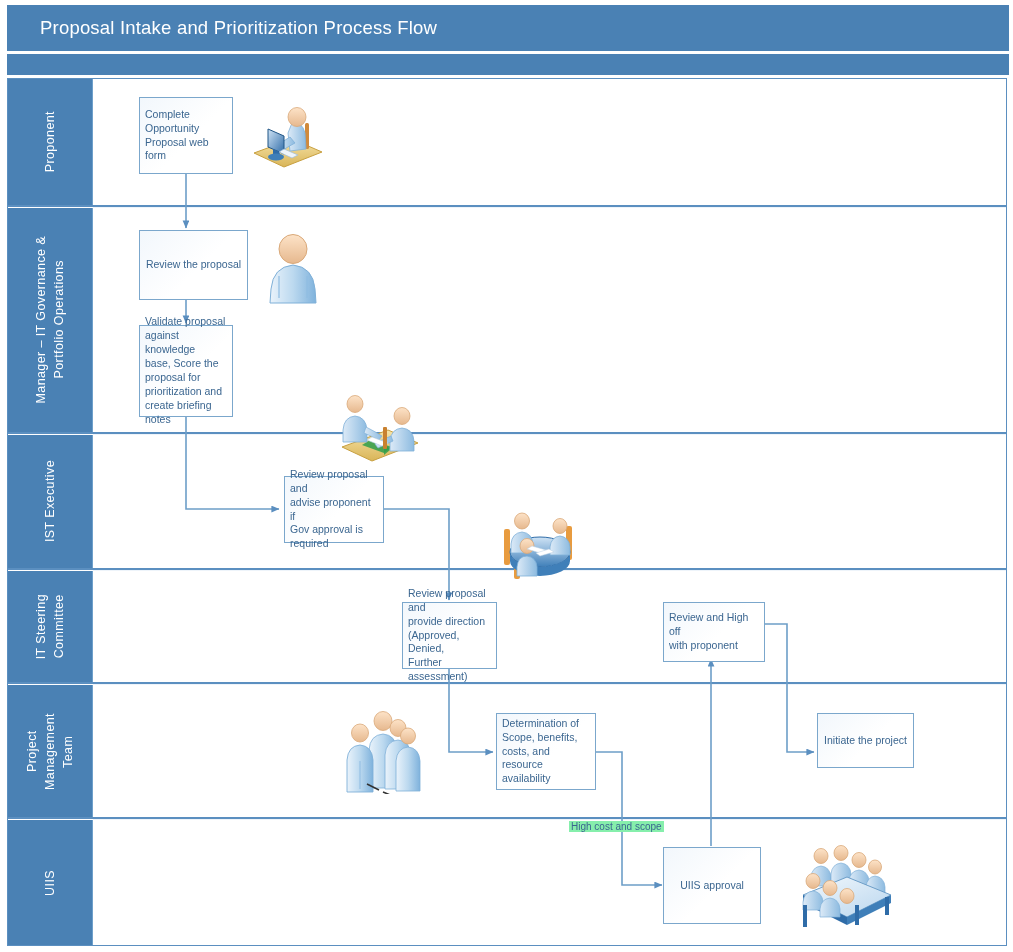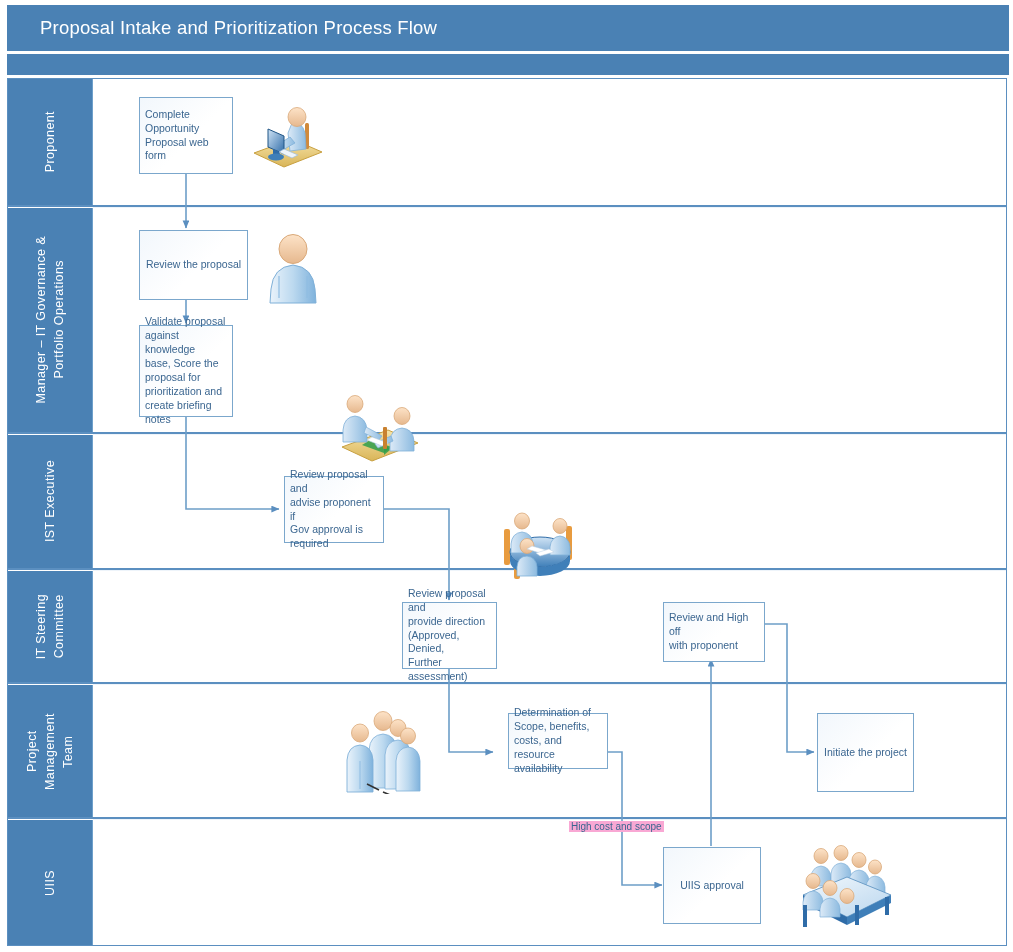--- a/index.html
+++ b/index.html
@@ -69,21 +69,21 @@
     text-align:left; padding:3px 5px;
     white-space:pre-line;
   }
 
   
   #connectors{position:absolute;left:0;top:0;width:1000px;height:868px;pointer-events:none;}
 
   
   .edge-label{
     position:absolute; font-size:10px; color:#3b6690;
-    background:#f9a8d4; padding:0 2px; white-space:nowrap;
+    background:#86efac; padding:0 2px; white-space:nowrap;
   }
 
   
   .clip{position:absolute;}
 </style>
 </head>
 <body>
 
 <div id="page">
 
@@ -195,26 +195,26 @@
 required</div>
 
     <div class="box" style="left:394px;top:523px;width:95px;height:67px;">Review proposal and
 provide direction
 (Approved, Denied,
 Further assessment)</div>
 
     <div class="box" style="left:655px;top:523px;width:102px;height:60px;">Review and High off
 with proponent</div>
 
-    <div class="box" style="left:500px;top:634px;width:100px;height:56px;">Determination of
+    <div class="box" style="left:488px;top:634px;width:100px;height:77px;">Determination of
 Scope, benefits,
 costs, and resource
 availability</div>
 
-    <div class="box" style="left:809px;top:634px;width:97px;height:79px;">Initiate the project</div>
+    <div class="box" style="left:809px;top:634px;width:97px;height:55px;">Initiate the project</div>
 
     <div class="box" style="left:655px;top:768px;width:98px;height:77px;">UIIS approval</div>
 
     <div class="edge-label" style="left:561px;top:742px;">High cost and scope</div>
 
     <svg class="clip" style="left:240px;top:18px;" width="80" height="80" viewBox="0 0 80 80">
       <defs>
         <linearGradient id="deskG" x1="0" y1="0" x2="0" y2="1">
           <stop offset="0" stop-color="#f6e3a8"></stop>
             <stop offset="1" stop-color="#d9b558"></stop>

